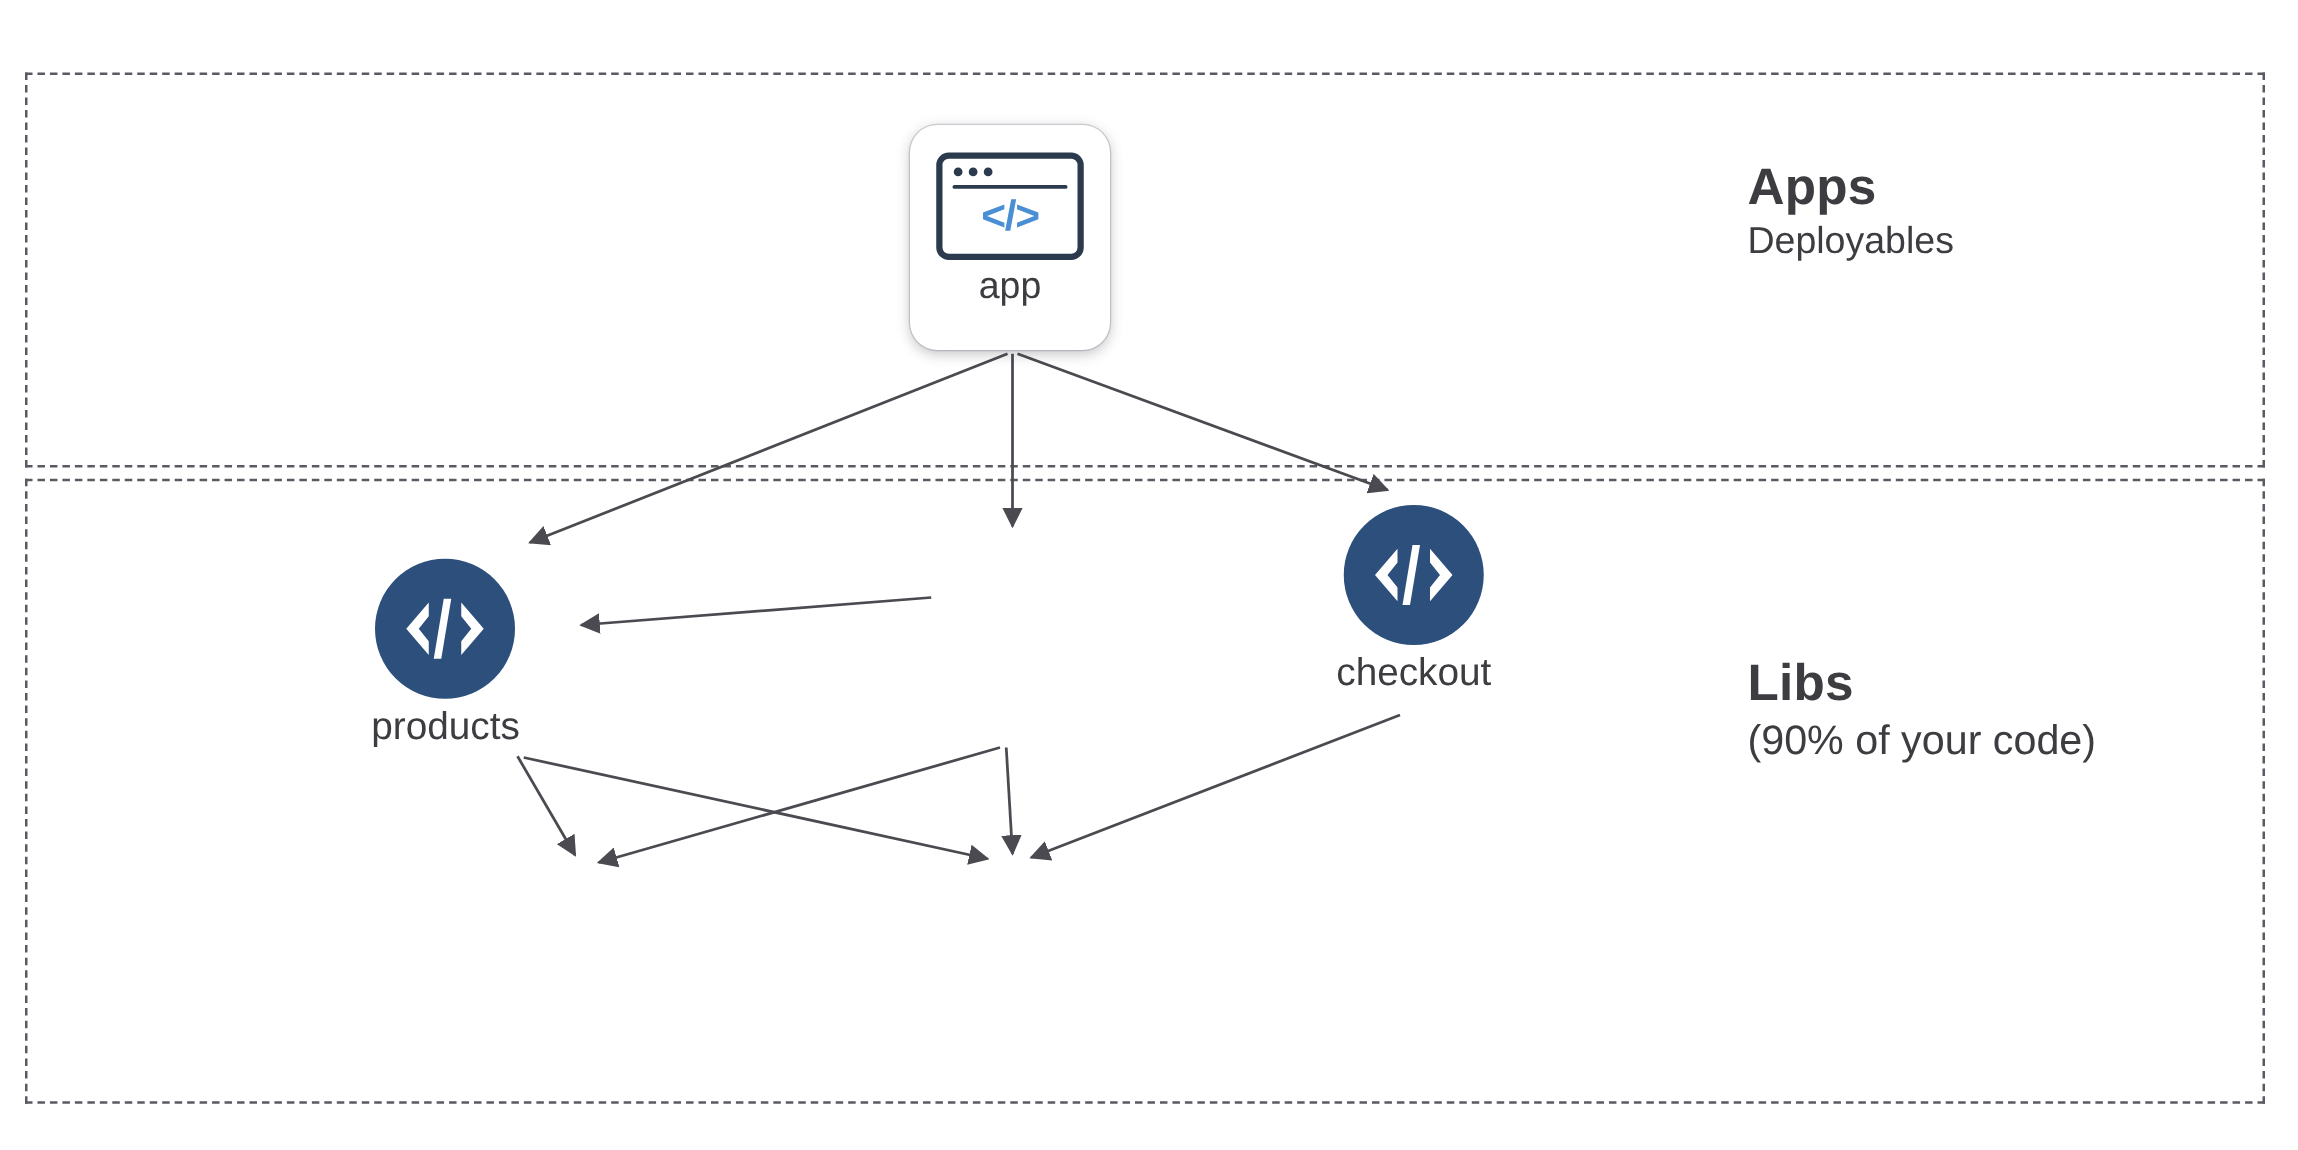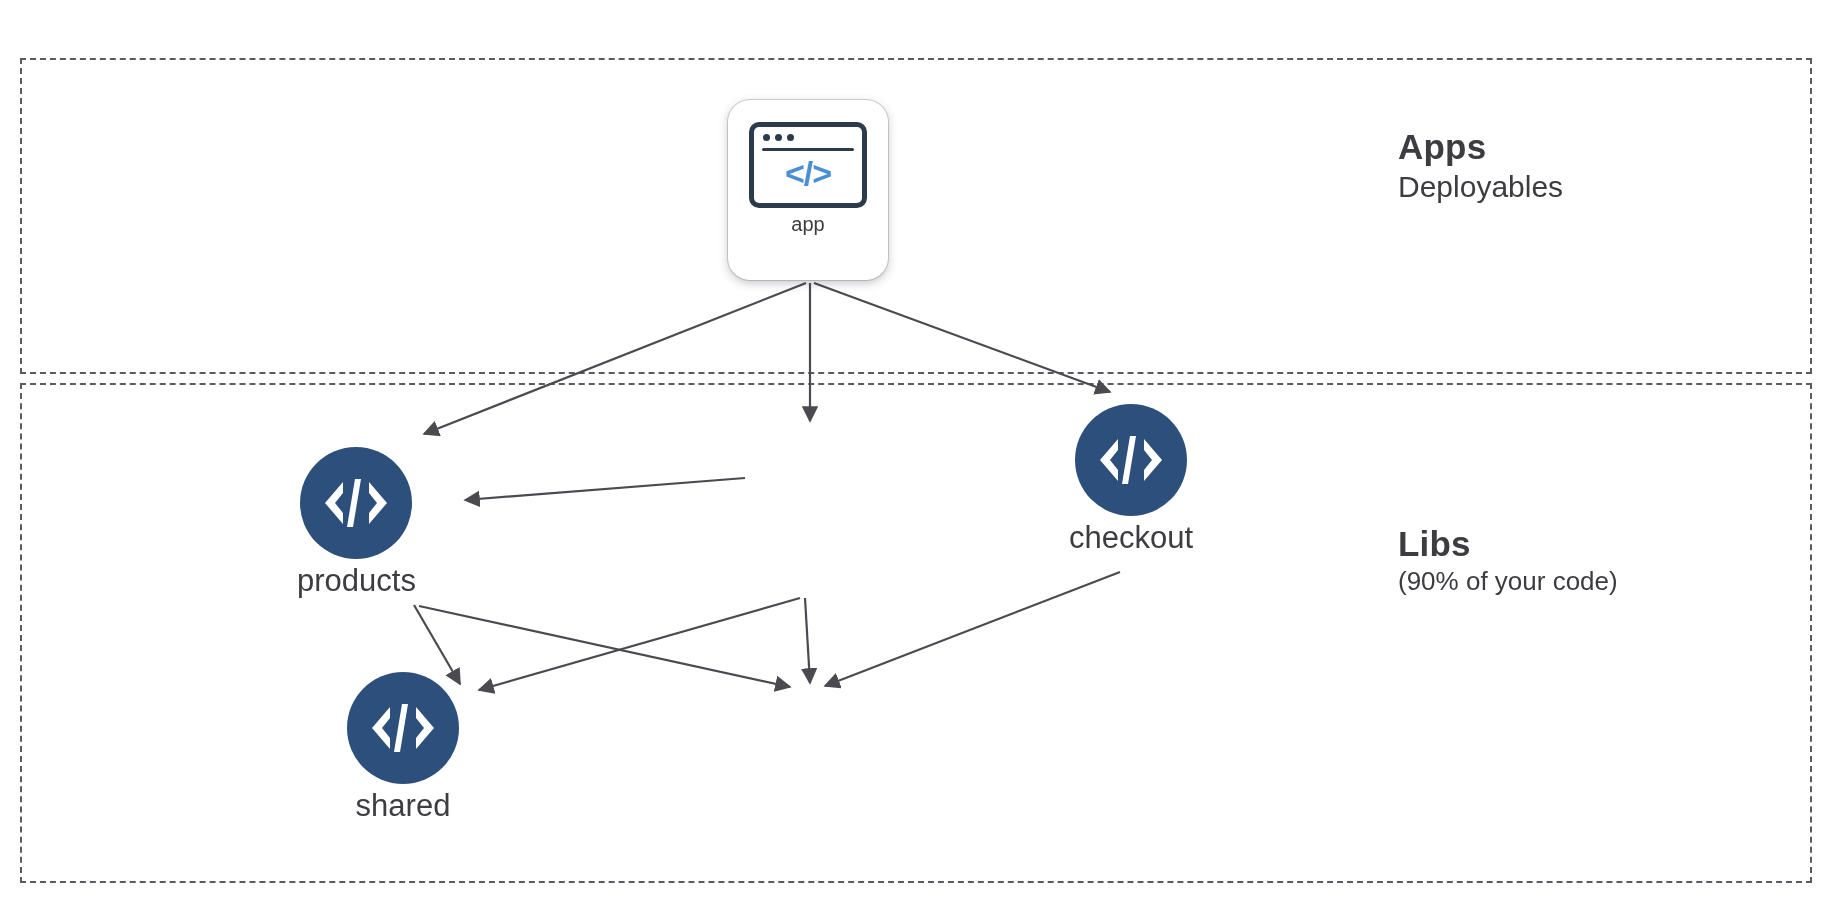--- a/index.html
+++ b/index.html
@@ -38,37 +38,37 @@
     height: 500px;
   }
 
   
   .zone-caption {
     position: absolute;
     color: #3c3c41;
     z-index: 6;
   }
   .zone-caption .caption-title {
-    font-size: 35px;
+    font-size: 41px;
     font-weight: bold;
     line-height: 1.06;
     letter-spacing: 0.2px;
     display: block;
     color: #3c3c41;
   }
   .zone-caption .caption-sub {
     font-size: 30px;
     font-weight: normal;
     line-height: 1.2;
     display: block;
     color: #3c3c41;
     margin-top: 4px;
   }
   .zone-caption .caption-sub.small {
-    font-size: 26px;
+    font-size: 33px;
   }
   #caption-apps { left: 1398px; top: 128px; }
   #caption-libs { left: 1398px; top: 525px; }
 
   
   #edges {
     position: absolute;
     left: 0;
     top: 0;
     width: 1838px;
@@ -133,21 +133,21 @@
     margin-top: 16px;
     font-size: 34px;
     font-weight: bold;
     color: #4a8fd4;
     letter-spacing: -1px;
     line-height: 1;
     font-family: "Liberation Sans", "DejaVu Sans", sans-serif;
   }
   #node-app .app-label {
     margin-top: 6px;
-    font-size: 20px;
+    font-size: 30px;
     color: #3c3c41;
     line-height: 1;
   }
 
   
   .lib-node {
     position: absolute;
     z-index: 5;
     display: flex;
     flex-direction: column;
@@ -252,25 +252,15 @@
     <div class="circle">
       <svg width="74" height="54" viewBox="0 0 74 54" xmlns="http://www.w3.org/2000/svg">
         <path d="M24 6 L6 27 L24 48 L24 37 L16 27 L24 17 Z" fill="#ffffff"></path>
         <path d="M50 6 L68 27 L50 48 L50 37 L58 27 L50 17 Z" fill="#ffffff"></path>
         <path d="M42 3 L34 51 L28 51 L36 3 Z" fill="#ffffff"></path>
       </svg>
     </div>
     <div class="lib-label">checkout</div>
   </div>
 
-  <div class="lib-node" id="node-shared">
-    <div class="circle">
-      <svg width="74" height="54" viewBox="0 0 74 54" xmlns="http://www.w3.org/2000/svg">
-        <path d="M24 6 L6 27 L24 48 L24 37 L16 27 L24 17 Z" fill="#ffffff"></path>
-        <path d="M50 6 L68 27 L50 48 L50 37 L58 27 L50 17 Z" fill="#ffffff"></path>
-        <path d="M42 3 L34 51 L28 51 L36 3 Z" fill="#ffffff"></path>
-      </svg>
-    </div>
-    <div class="lib-label">shared</div>
-  </div>
 
 
 </div>
 
 </body></html>

